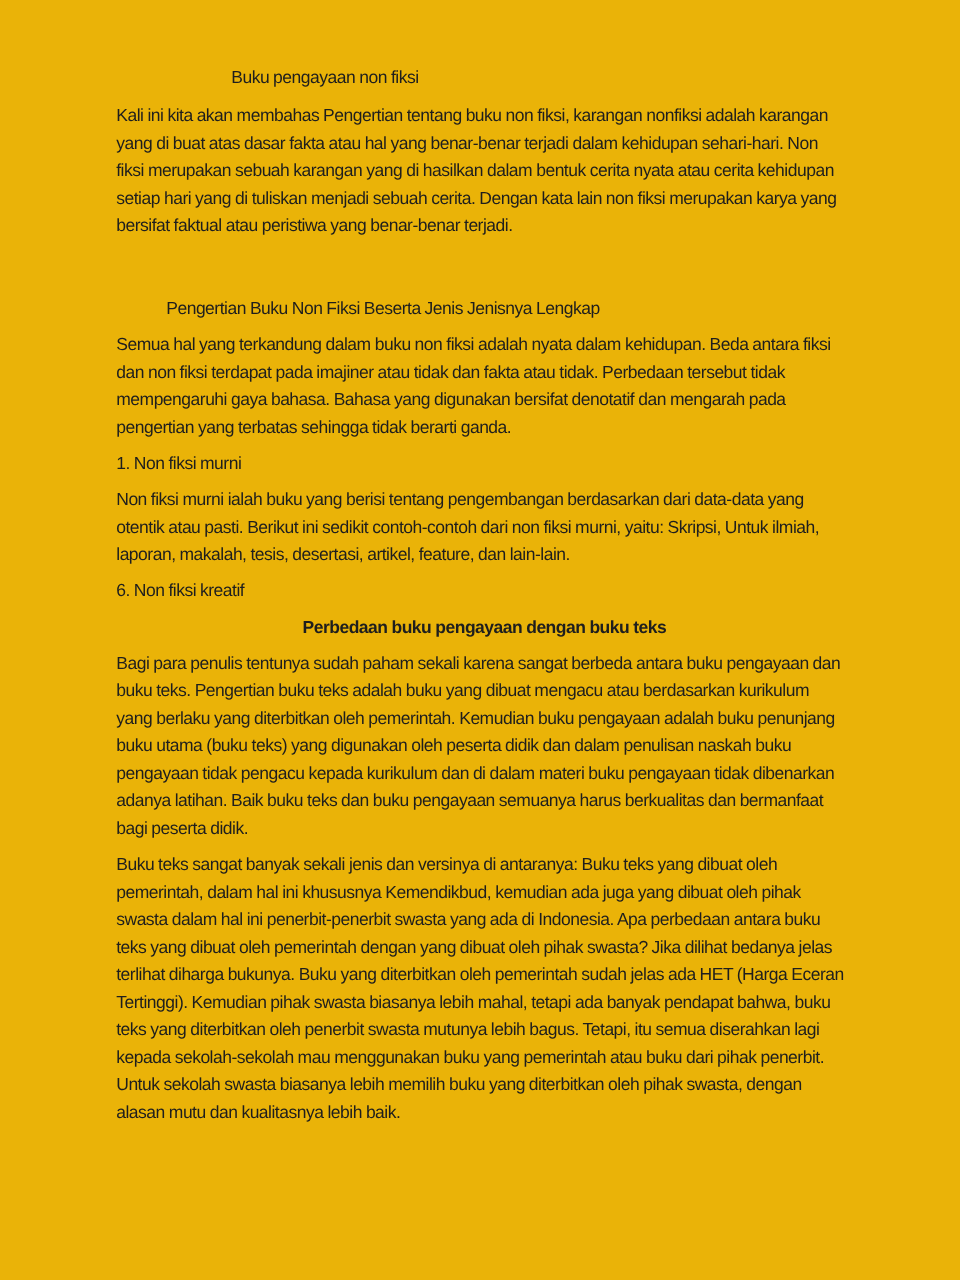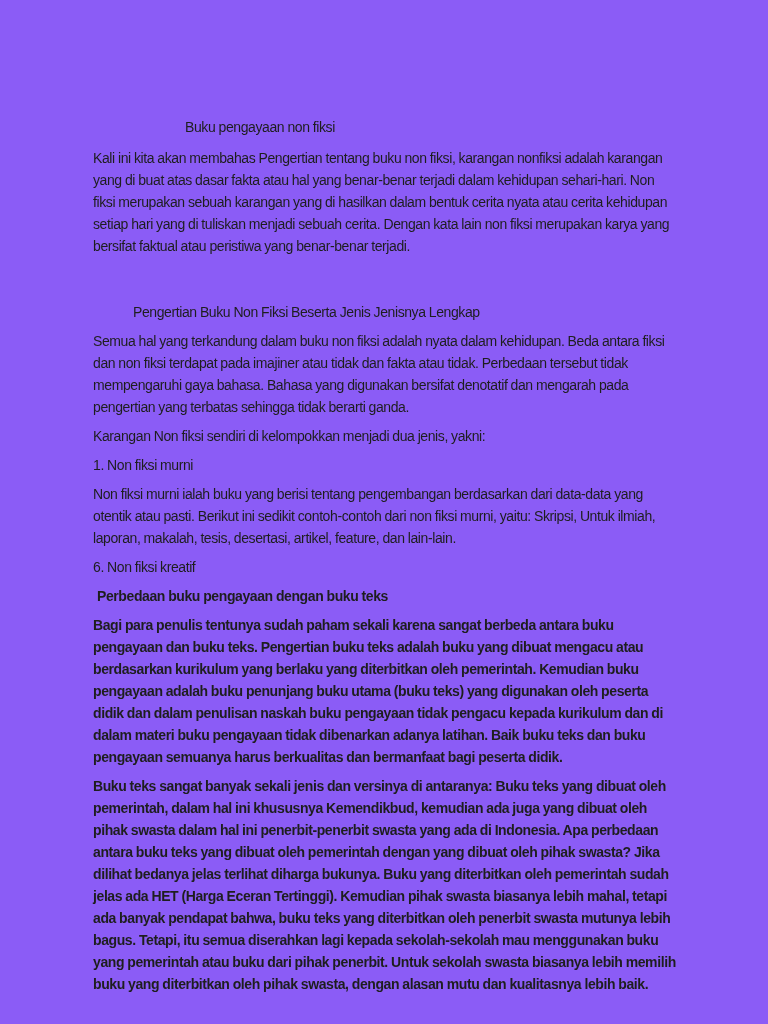--- a/index.html
+++ b/index.html
@@ -10,22 +10,22 @@
   body {
     width: 768px;
     height: 1024px;
     overflow: hidden;
     font-family: "Liberation Sans", "DejaVu Sans", sans-serif;
   }
   .page {
     box-sizing: border-box;
     width: 768px;
     height: 1024px;
-    padding: 116px 90px 0 93px;
-    background: #8b5cf6;
+    padding: 50px 90px 0 93px;
+    background: #eab308;
     color: #1e1e1e;
   }
   .doc {
     font-size: 14px;
     line-height: 22px;
     letter-spacing: -0.4px;
     word-spacing: -0.3px;
     text-align: left;
   }
   .block {
@@ -33,42 +33,42 @@
   }
   .doc-title {
     padding-left: 92px;
     margin-bottom: 9px;
   }
   .h-indent {
     padding-left: 40px;
     margin-top: 44px;
   }
   .bold-part {
-    font-weight: 700;
+    font-weight: 400;
   }
   .h-bold {
     padding-left: 4px;
     font-weight: 700;
+    text-align: center;
   }
 </style>
 </head>
 <body>
 
 <div class="page">
   <div class="doc">
 
     <div class="block doc-title">Buku pengayaan non fiksi</div>
 
     <div class="block">Kali ini kita akan membahas Pengertian tentang buku non fiksi, karangan nonfiksi adalah karangan yang di buat atas dasar fakta atau hal yang benar-benar terjadi dalam kehidupan sehari-hari. Non fiksi merupakan sebuah karangan yang di hasilkan dalam bentuk cerita nyata atau cerita kehidupan setiap hari yang di tuliskan menjadi sebuah cerita. Dengan kata lain non fiksi merupakan karya yang bersifat faktual atau peristiwa yang benar-benar terjadi.</div>
 
     <div class="block h-indent">Pengertian Buku Non Fiksi Beserta Jenis Jenisnya Lengkap</div>
 
     <div class="block">Semua hal yang terkandung dalam buku non fiksi adalah nyata dalam kehidupan. Beda antara fiksi dan non fiksi terdapat pada imajiner atau tidak dan fakta atau tidak. Perbedaan tersebut tidak mempengaruhi gaya bahasa. Bahasa yang digunakan bersifat denotatif dan mengarah pada pengertian yang terbatas sehingga tidak berarti ganda.</div>
 
-    <div class="block">Karangan Non fiksi sendiri di kelompokkan menjadi dua jenis, yakni:</div>
 
     <div class="block">1. Non fiksi murni</div>
 
     <div class="block">Non fiksi murni ialah buku yang berisi tentang pengembangan berdasarkan dari data-data yang otentik atau pasti. Berikut ini sedikit contoh-contoh dari non fiksi murni, yaitu: Skripsi, Untuk ilmiah, laporan, makalah, tesis, desertasi, artikel, feature, dan lain-lain.</div>
 
     <div class="block">6. Non fiksi kreatif</div>
 
 
     <div class="block h-bold">Perbedaan buku pengayaan dengan buku teks</div>
 

